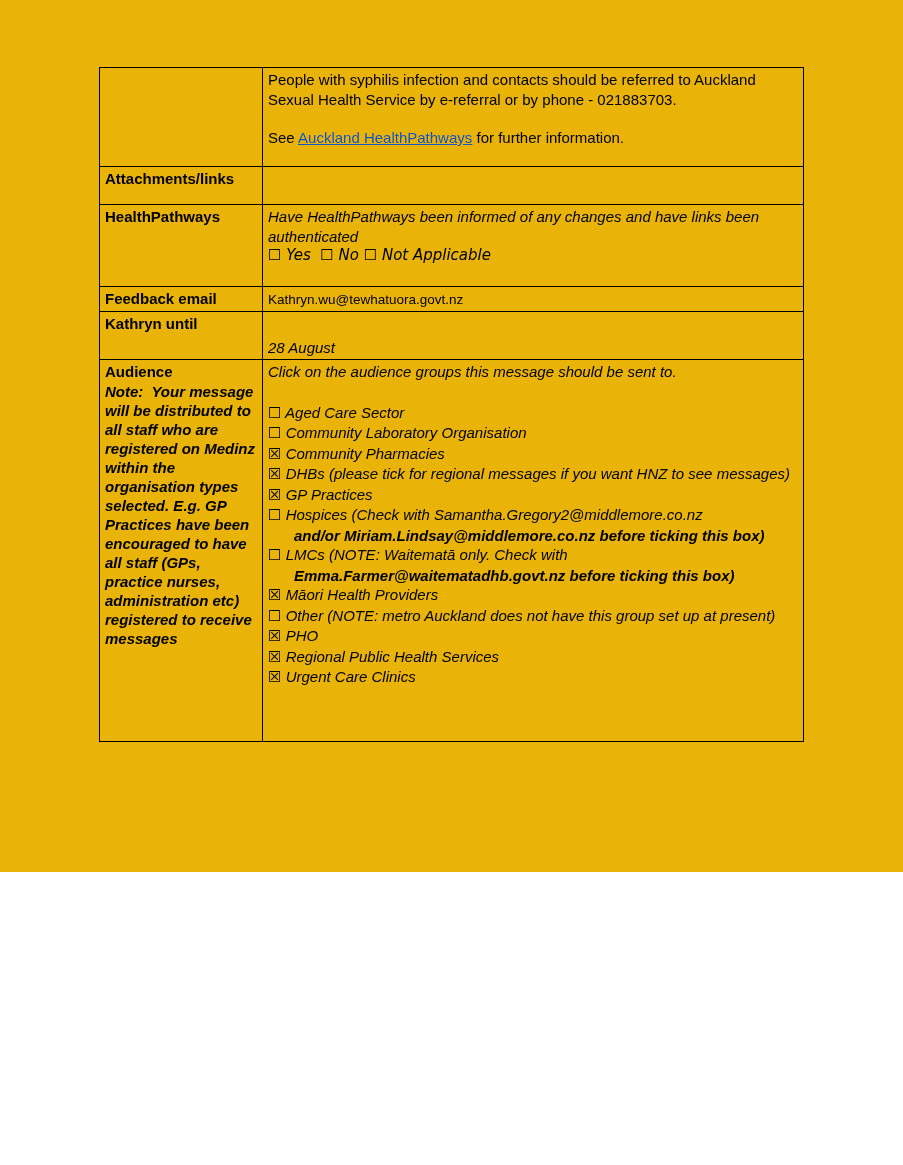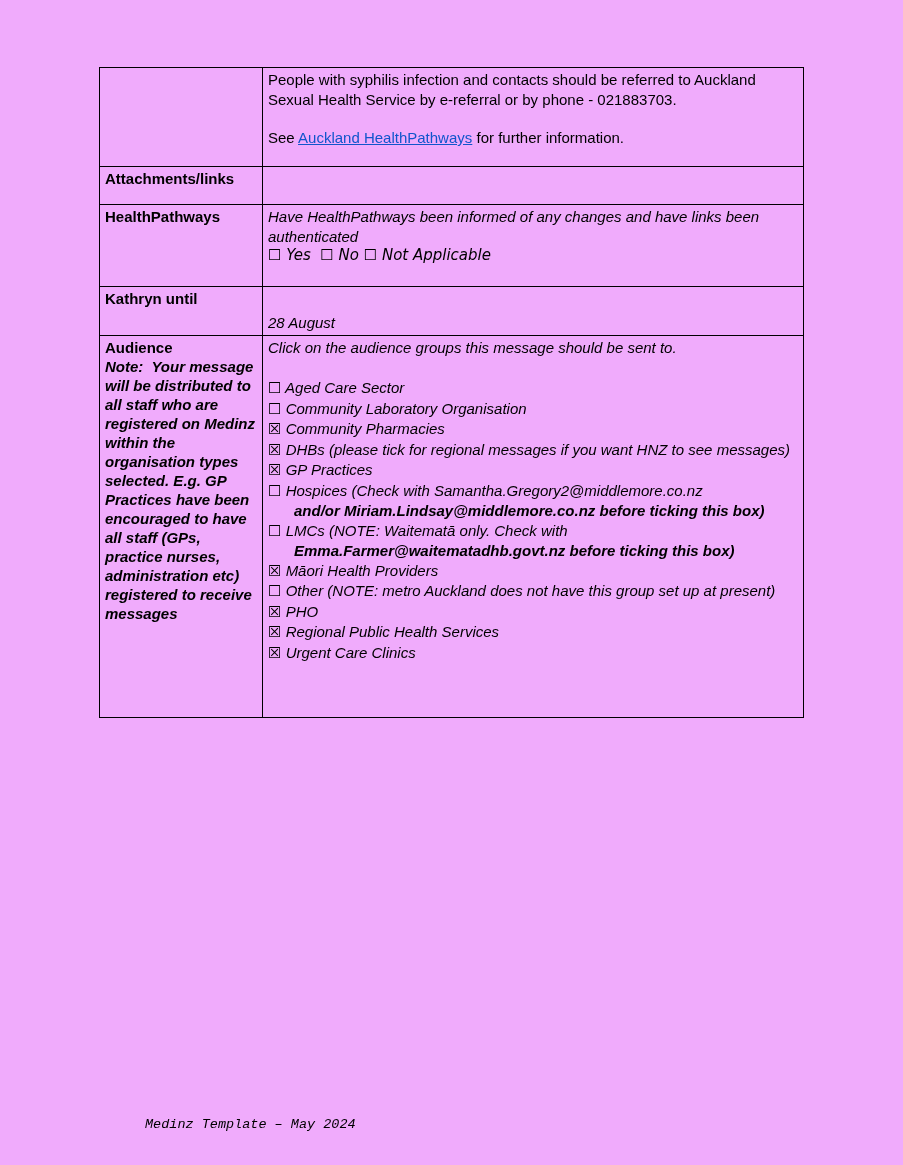--- a/index.html
+++ b/index.html
@@ -1,19 +1,19 @@
 <!DOCTYPE html>
 <html><head>
 <meta charset="utf-8">
 <style>
   html,body{margin:0;padding:0;background:#ffffff;}
   .page{
     position:relative;
-    width:903px;height:1165px;
-    background:#f0abfc;
+    width:903px;height:872px;
+    background:#eab308;
     color:#000000;
     font-family:"Liberation Sans",sans-serif;
     overflow:hidden;
   }
   table.doc-table{
     position:absolute;left:99px;top:67px;
     width:704px;
     border-collapse:collapse;
     table-layout:fixed;
   }
@@ -85,20 +85,26 @@
     </tr>
 
     <tr class="r3">
       <td><span class="lbl">HealthPathways</span></td>
       <td class="italic-cell">
         <div>Have HealthPathways been informed of any changes and have links been authenticated</div>
         <div class="options-line box">☐ Yes  ☐ No ☐ Not Applicable</div>
       </td>
     </tr>
 
+    <tr class="r4">
+      <td><span class="lbl">Feedback email</span></td>
+      <td>
+            <div class="email-val">Kathryn.wu@tewhatuora.govt.nz</div>
+          </td>
+    </tr>
 
     <tr class="r5">
       <td><span class="lbl">Kathryn until</span></td>
       <td>
             <div class="featured-val">28 August</div>
           </td>
     </tr>
 
     <tr class="r6">
       <td>

